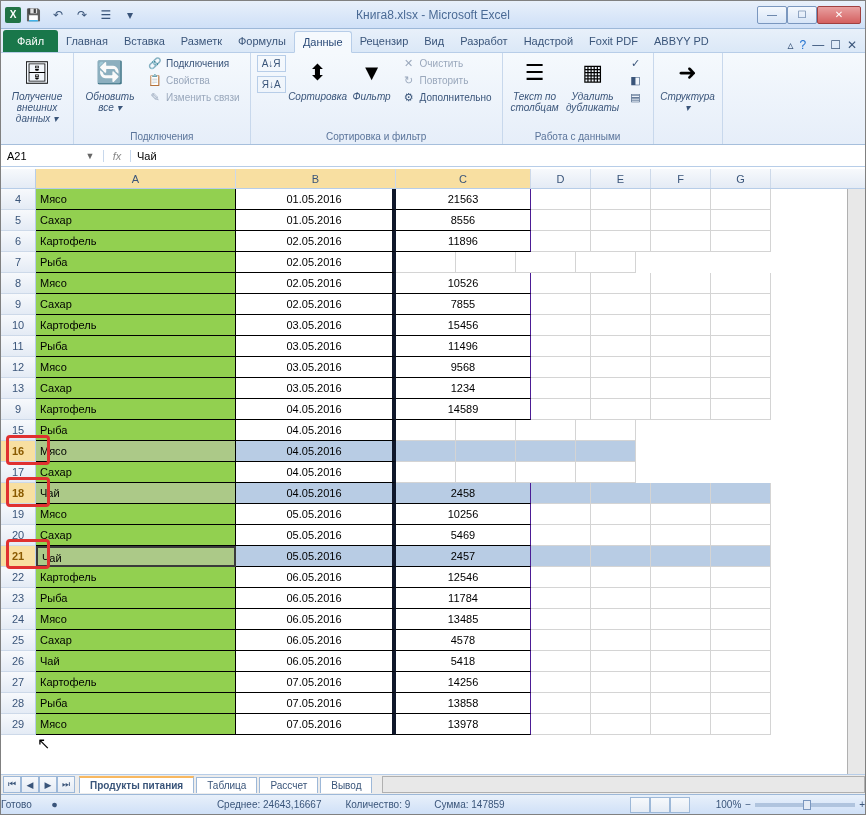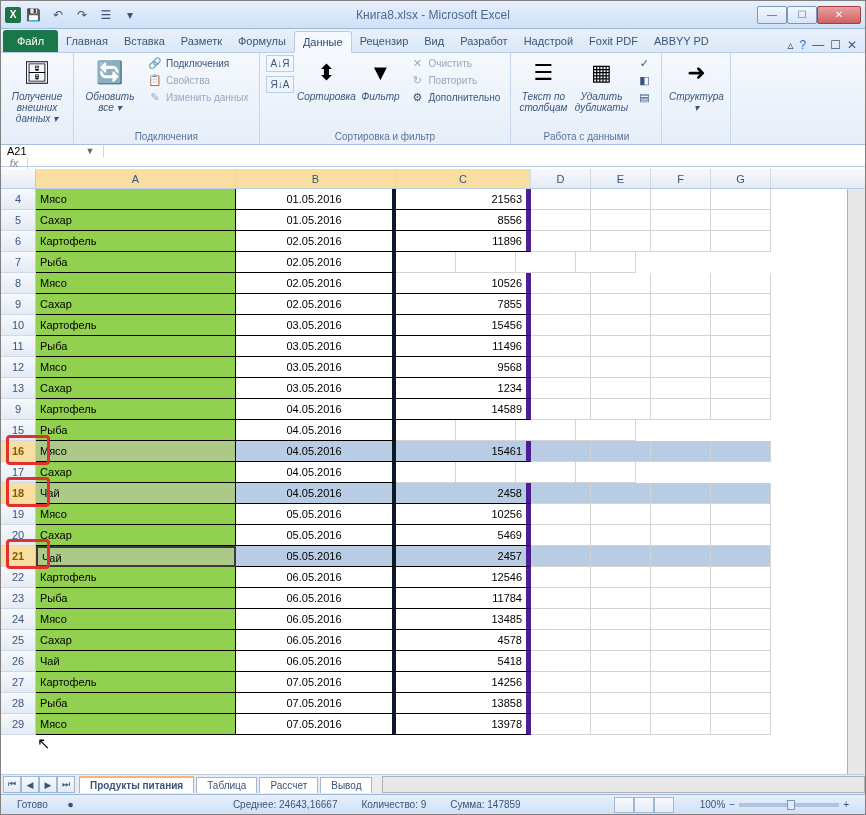--- a/index.html
+++ b/index.html
@@ -30,60 +30,60 @@
 .rgroup-label { font-size: 10px; color: #5a749a; text-align: center; padding: 1px 0 2px 0; }
 .big-btn { display: flex; flex-direction: column; align-items: center; justify-content: center; width: 60px; padding: 2px 2px; cursor: pointer; }
 .big-btn .bicon { width: 32px; height: 32px; display: flex; align-items: center; justify-content: center; font-size: 22px; }
 .big-btn .blabel { font-size: 10px; color: #3a557a; text-align: center; line-height: 1.1; margin-top: 2px; font-style: italic; }
 .small-btn-col { display: flex; flex-direction: column; gap: 1px; }
 .small-btn { display: flex; align-items: center; gap: 4px; font-size: 10px; color: #3a557a; padding: 1px 4px; cursor: pointer; white-space: nowrap; }
 .small-btn.dim { color: #9aa8bc; }
 .sicon { width: 14px; height: 14px; display: inline-flex; align-items: center; justify-content: center; font-size: 11px; }
 
 
-.formula-bar { height: 22px; border-bottom: 1px solid #b7cde8; display: flex; align-items: flex-start; background: #fff; flex-direction: column; }
+.formula-bar { height: 22px; border-bottom: 1px solid #b7cde8; display: flex; align-items: center; background: #fff; }
 .name-box { width: 103px; border-right: 1px solid #c8d8ec; display: flex; align-items: center; padding: 0 6px; font-size: 11px; }
 .nb-dd { width: 14px; text-align: center; color: #666; font-size: 9px; }
 .fx-btns { display: flex; align-items: center; border-right: 1px solid #c8d8ec; padding: 0 4px; gap: 2px; }
 .fx-btn { width: 18px; text-align: center; color: #888; font-size: 11px; font-style: italic; }
 .formula-input { flex: 1; padding: 0 6px; font-size: 11px; display: flex; align-items: center; }
 
 
 .grid-wrap { position: absolute; top: 168px; left: 0; right: 0; bottom: 40px; overflow: hidden; background: #fff; }
 .col-headers { display: flex; height: 20px; background: linear-gradient(#f7f9fc,#e4ebf5); border-bottom: 1px solid #b7cde8; position: sticky; top: 0; }
 .corner { width: 35px; border-right: 1px solid #b7cde8; background: linear-gradient(#f7f9fc,#e4ebf5); }
 .ch { border-right: 1px solid #cdd9e9; text-align: center; font-size: 11px; color: #3a557a; line-height: 20px; }
 .ch.sel { background: #f8dfa1; }
 .row { display: flex; height: 21px; }
 .rh { width: 35px; background: linear-gradient(#f7f9fc,#e4ebf5); border-right: 1px solid #b7cde8; border-bottom: 1px solid #cdd9e9; text-align: center; font-size: 11px; color: #3a557a; line-height: 20px; }
 .rh.sel { background: #f8dfa1; color: #8a5a00; font-weight: bold; }
 .cell { border-right: 1px solid #d4d4d4; border-bottom: 1px solid #d4d4d4; font-size: 11px; padding: 0 4px; line-height: 20px; overflow: hidden; white-space: nowrap; }
 .cA { width: 200px; background: #92d050; border-right: 1px solid #000; border-bottom: 1px solid #000; }
 .cB { width: 160px; text-align: center; border-right: 4px solid #0f172a; border-bottom: 1px solid #000; }
-.cC { width: 135px; text-align: right; border-right: 5px solid #4c1d95; border-bottom: 1px solid #000; }
+.cC { width: 135px; text-align: center; border-right: 1px solid #4c1d95; border-bottom: 1px solid #000; }
 .cD, .cE, .cF { width: 60px; }
 .cG { width: 60px; }
 .row.sel .cell { background: #b8cce4 !important; }
 .row.sel .cA { background: #acc988 !important; }
 .row.active .cA { background: #aed187; border: 2px solid #3a3a3a; }
 .row.active .cB, .row.active .cC { background: #b8cce4; }
 
 
 .red-box { position: absolute; border: 3px solid #e03030; border-radius: 4px; pointer-events: none; }
 
 
 .sheet-tabs-bar { position: absolute; bottom: 20px; left: 0; right: 0; height: 20px; background: #ececec; border-top: 1px solid #b7cde8; display: flex; align-items: center; font-size: 10px; }
 .sheet-nav { display: flex; padding: 0 2px; gap: 0; }
 .sheet-nav-btn { width: 18px; height: 17px; border: 1px solid #9db8d8; background: linear-gradient(#f7f9fc,#e4ebf5); display: flex; align-items: center; justify-content: center; font-size: 9px; color: #3a557a; }
 .sheet-tab { padding: 2px 10px; background: #fff; border: 1px solid #9db8d8; border-bottom: none; margin-left: 2px; font-size: 10px; color: #3a557a; }
 .sheet-tab.active { background: #fff; font-weight: bold; border-top: 2px solid #f8b860; }
 .hscroll { flex: 1; margin-left: 10px; height: 17px; background: #e8e8e8; border: 1px solid #b0b0b0; }
 
 
-.status-bar { position: absolute; bottom: 0; left: 0; right: 0; height: 20px; background: linear-gradient(#e8f0fa,#cfe0f7); border-top: 1px solid #9db8d8; display: flex; align-items: center; font-size: 10px; color: #3a557a; padding: 0 16px; gap: 20px; }
+.status-bar { position: absolute; bottom: 0; left: 0; right: 0; height: 20px; background: linear-gradient(#e8f0fa,#cfe0f7); border-top: 1px solid #9db8d8; display: flex; align-items: center; font-size: 10px; color: #3a557a; padding: 0 0; gap: 20px; }
 .status-bar .stats { margin-left: 140px; display: flex; gap: 24px; }
 .view-btns { margin-left: auto; display: flex; gap: 0; }
 .vb { width: 20px; height: 16px; border: 1px solid #9db8d8; background: linear-gradient(#f7f9fc,#e4ebf5); }
 .zoom { display: flex; align-items: center; gap: 4px; margin-left: 6px; }
 .zoom-slider { width: 100px; height: 4px; background: #b0c4de; position: relative; }
 .zoom-thumb { position: absolute; left: 48px; top: -3px; width: 8px; height: 10px; background: #e4ebf5; border: 1px solid #7a97bf; }
 
 
 .vscroll { position: absolute; right: 0; top: 188px; bottom: 40px; width: 18px; background: #e8e8e8; border-left: 1px solid #b0b0b0; }
 </style>
@@ -149,21 +149,21 @@
         <div class="small-btn">
             <span class="sicon">🔗</span>
             <span>Подключения</span>
           </div>
         <div class="small-btn dim">
             <span class="sicon">📋</span>
             <span>Свойства</span>
           </div>
         <div class="small-btn dim">
             <span class="sicon">✎</span>
-            <span>Изменить данных</span>
+            <span>Изменить связи</span>
           </div>
       </div>
     </div>
     <div class="rgroup-label">Подключения</div>
   </div>
   <div class="rgroup">
     <div class="rgroup-body">
       <div class="small-btn-col" style="gap:4px">
         <div class="small-btn" style="border:1px solid #b7cde8;padding:2px 4px">А↓Я</div>
         <div class="small-btn" style="border:1px solid #b7cde8;padding:2px 4px">Я↓А</div>
@@ -366,21 +366,20 @@
         <div class="cell cB">04.05.2016</div>
         <div class="cell cD"></div>
         <div class="cell cE"></div>
         <div class="cell cF"></div>
         <div class="cell cG"></div>
       </div>
       <div class="row sel">
         <div class="rh sel">16</div>
         <div class="cell cA">Мясо</div>
         <div class="cell cB">04.05.2016</div>
-        <div class="cell cC">15461</div>
         <div class="cell cD"></div>
         <div class="cell cE"></div>
         <div class="cell cF"></div>
         <div class="cell cG"></div>
       </div>
       <div class="row">
         <div class="rh">17</div>
         <div class="cell cA">Сахар</div>
         <div class="cell cB">04.05.2016</div>
         <div class="cell cD"></div>

